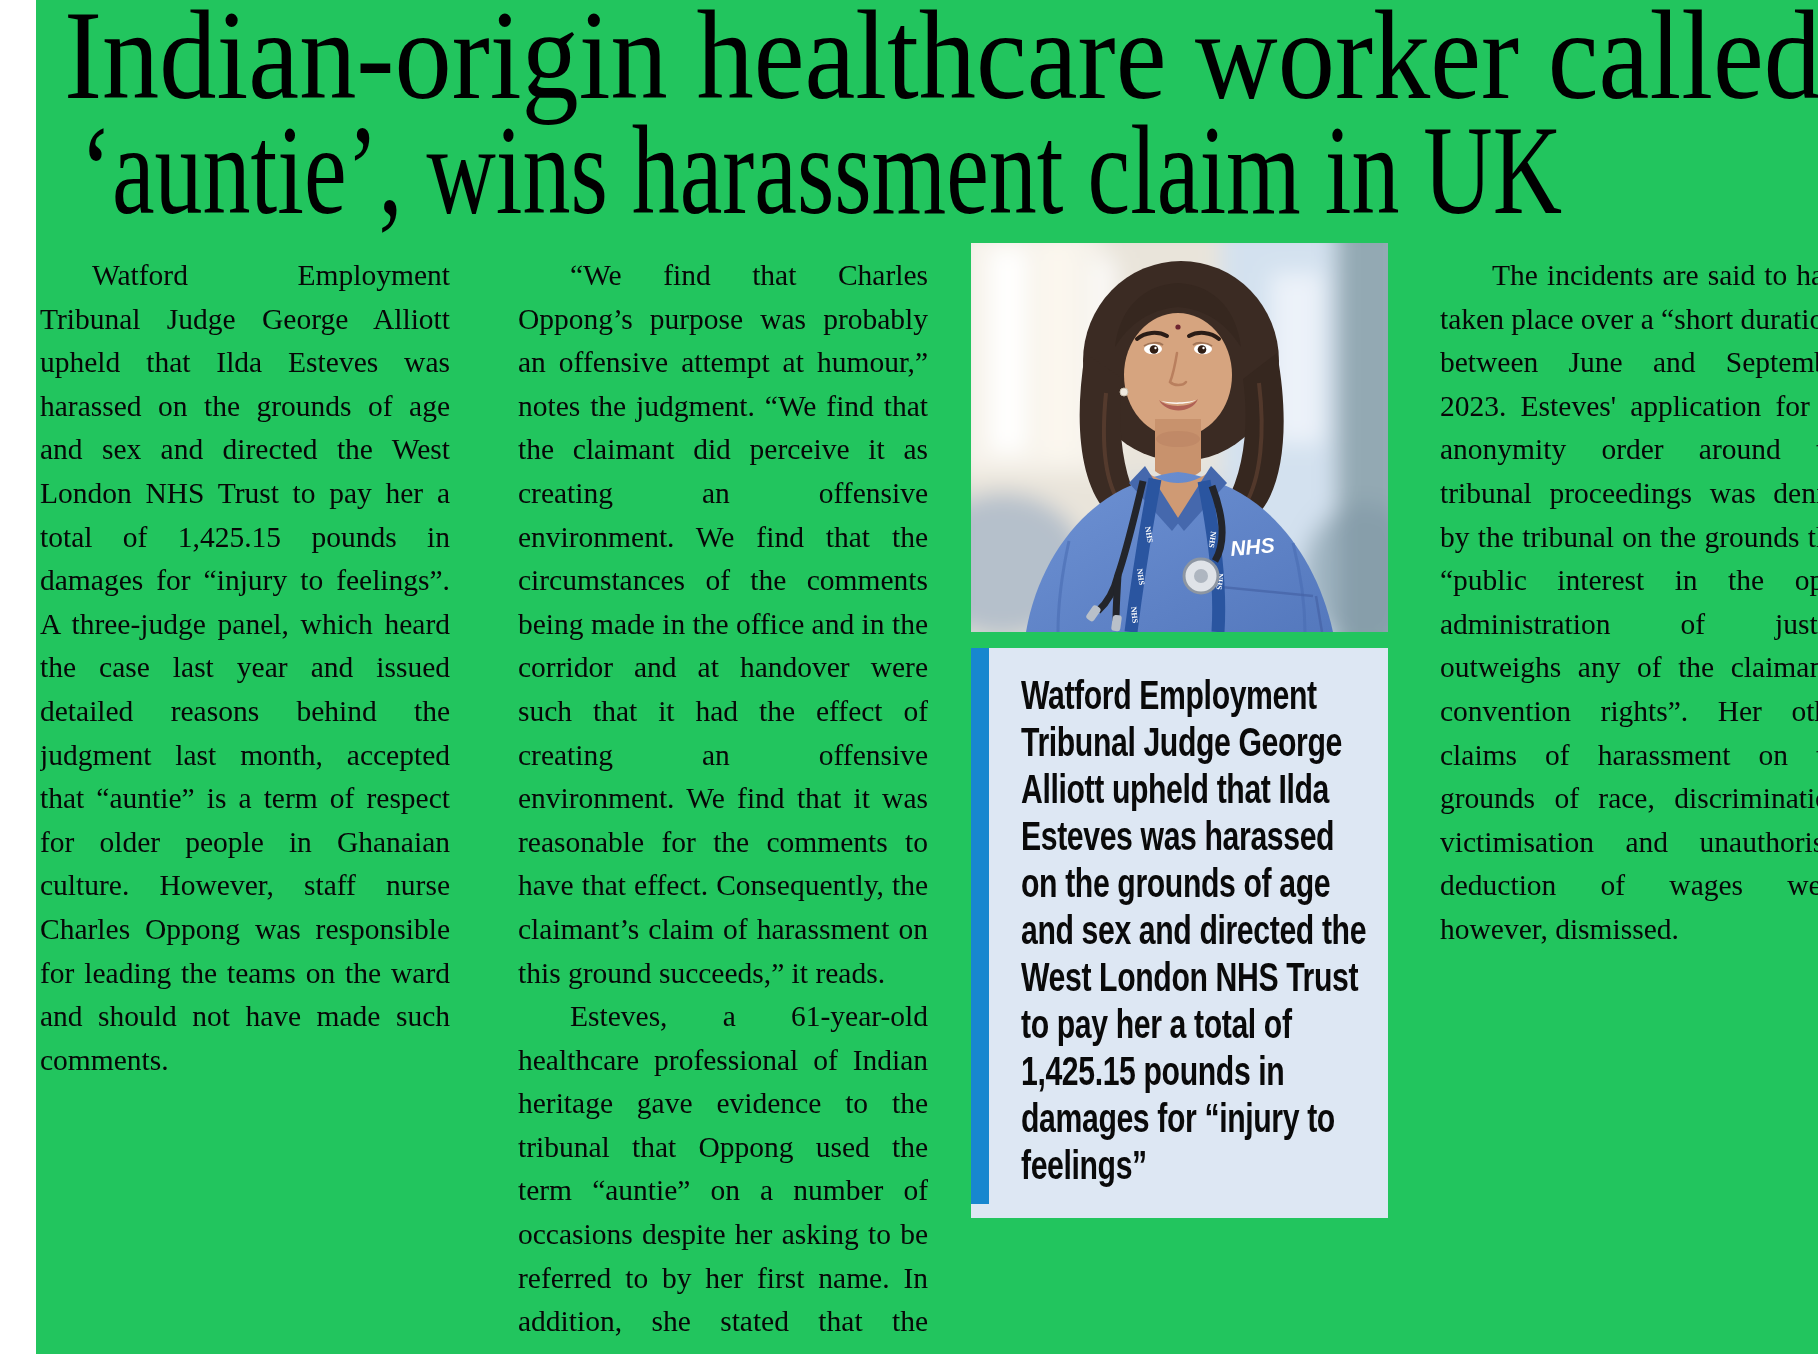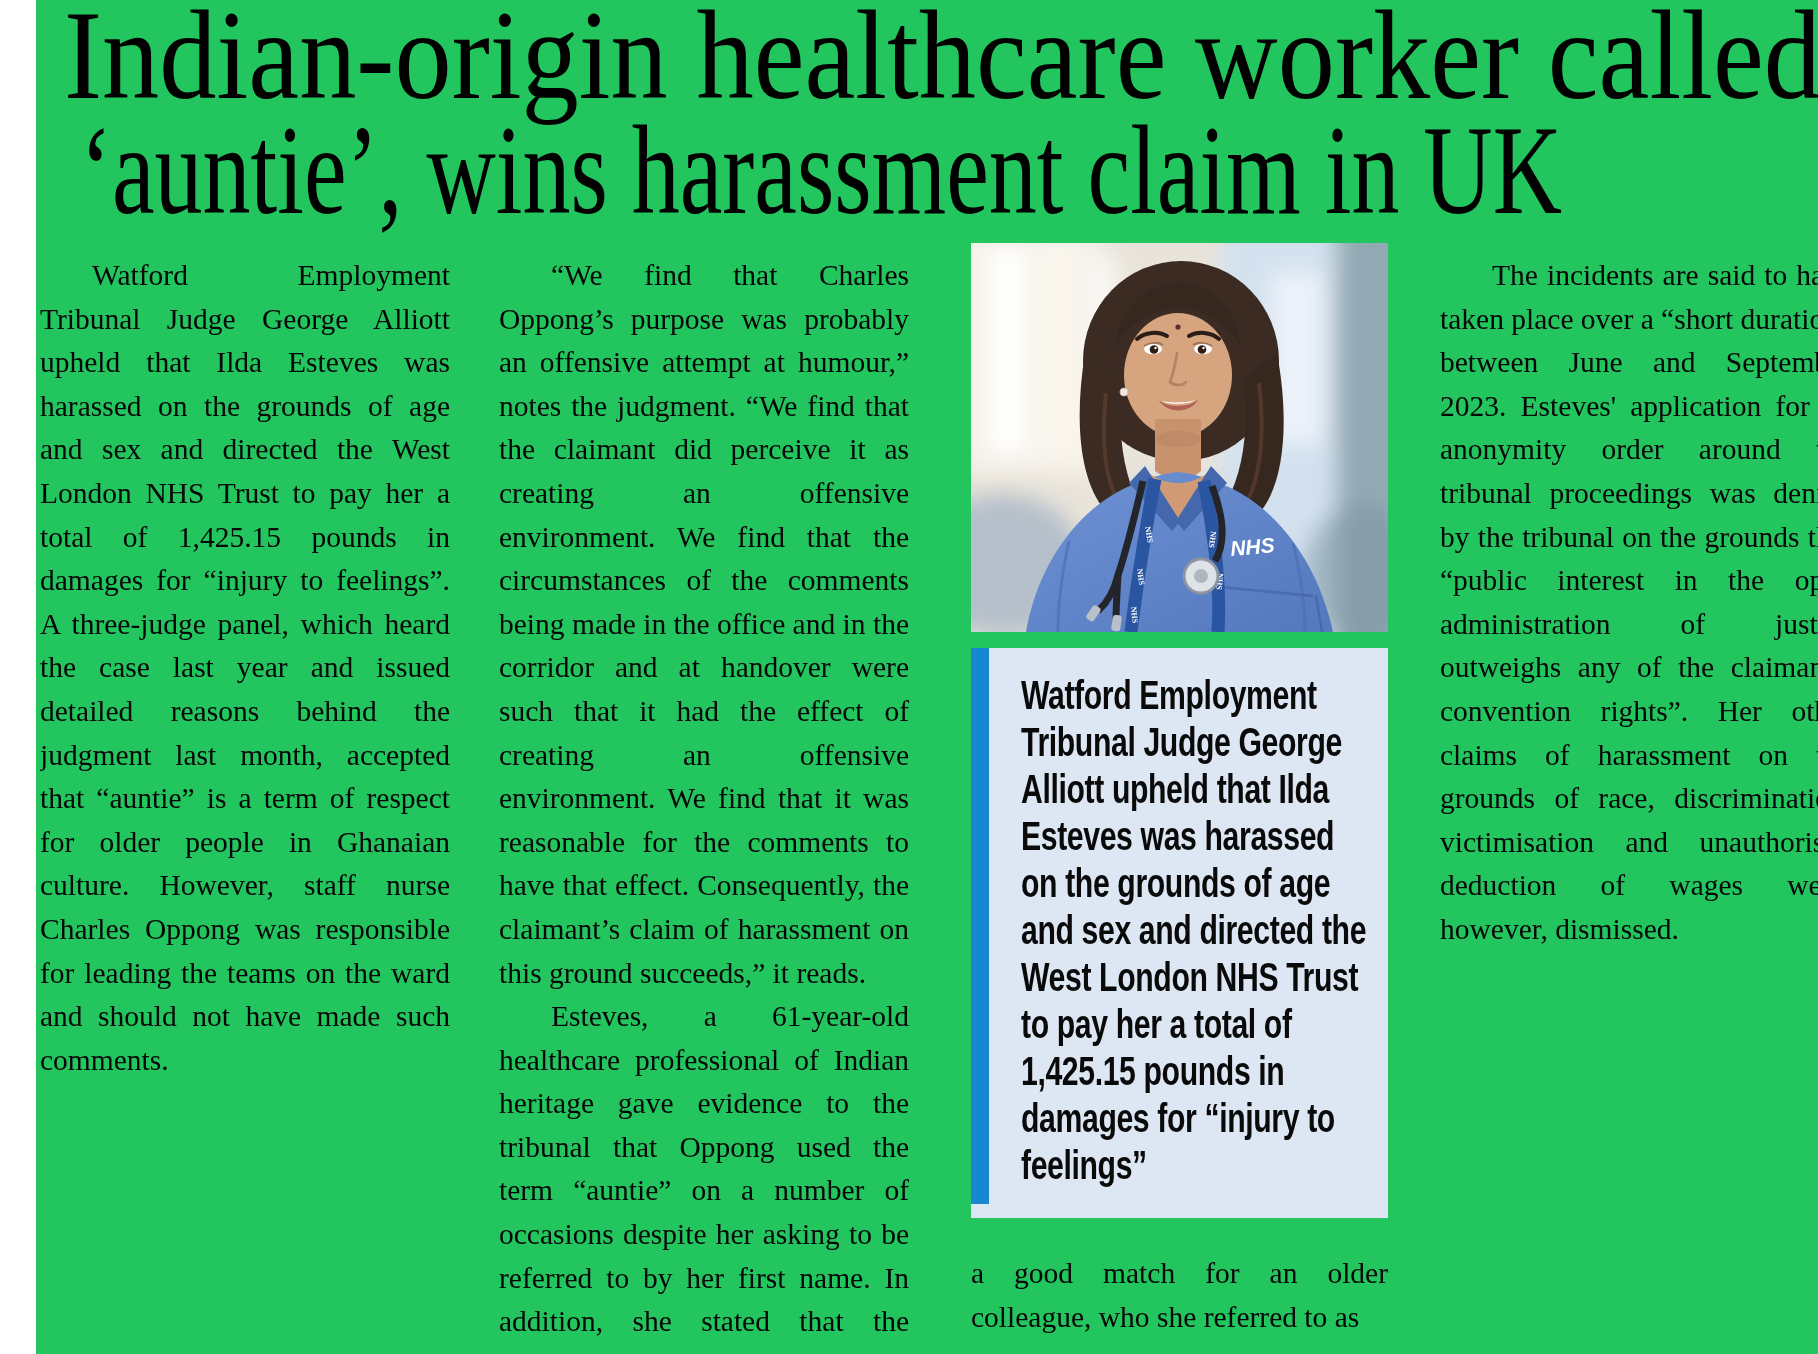--- a/index.html
+++ b/index.html
@@ -4,21 +4,21 @@
 <style>
   html,body{margin:0;padding:0;background:#ffffff;}
   .page{position:relative;width:1818px;height:1354px;background:#22c55e;overflow:hidden;
         font-family:"Liberation Serif","DejaVu Serif",serif;color:#070707;margin-left:36px;}
   .headline-svg{position:absolute;left:0;top:0;}
   .col{position:absolute;top:254px;width:410px;height:1100px;overflow:hidden;
        font-size:29.5px;line-height:43.6px;text-align:justify;hyphens:auto;-webkit-hyphens:auto;}
   .col p{margin:0;padding:0;}
   .col p.indent{text-indent:52px;}
   #col1{left:4px;}
-  #col2{left:463px;}
+  #col2{left:482px;}
   #col4{left:1404px;width:412px;}
   .col3{position:absolute;left:935px;top:243px;width:417px;}
   .photo{display:block;width:417px;height:389px;}
   .pullquote{position:relative;margin-top:16px;width:417px;height:570px;background:#dde7f3;}
   .pq-bar{position:absolute;left:0;top:0;width:18px;height:556px;background:#1787cf;}
   .pq-text{position:absolute;left:50px;top:24px;width:468px;transform:scaleX(0.755);
            transform-origin:left top;font-family:"Liberation Sans","DejaVu Sans",sans-serif;
            font-weight:bold;font-size:40px;line-height:47px;letter-spacing:-0.5px;color:#0a0a0a;}
   .cont{margin-top:34px;width:417px;font-size:29.5px;line-height:43.6px;text-align:justify;}
   .cont p{margin:0;}
@@ -137,22 +137,19 @@
 
         <text x="260" y="313" font-family="Liberation Sans, DejaVu Sans, sans-serif" font-size="21" font-style="italic" font-weight="bold" fill="#ffffff" transform="rotate(-5 260 313)">NHS</text>
       </g>
     </svg>
 
     <div class="pullquote">
       <div class="pq-bar"></div>
       <div class="pq-text">Watford Employment Tribunal Judge George Alliott upheld that Ilda Esteves was harassed on the grounds of age and sex and directed the West London NHS Trust to pay her a total of 1,425.15 pounds in damages for “injury to feelings”</div>
     </div>
 
-    <div class="cont">
-      <p>a good match for an older colleague, who she referred to as</p>
-    </div>
   </div>
 
   <div class="col" id="col4">
     <p class="indent">The incidents are said to have taken place over a “short duration” between June and September 2023. Esteves' application for an anonymity order around the tribunal proceedings was denied by the tribunal on the grounds that “public interest in the open administration of justice outweighs any of the claimant’s convention rights”. Her other claims of harassment on the grounds of race, discrimination, victimisation and unauthorised deduction of wages were, however, dismissed.</p>
   </div>
 
 </div>
 
 </body></html>

